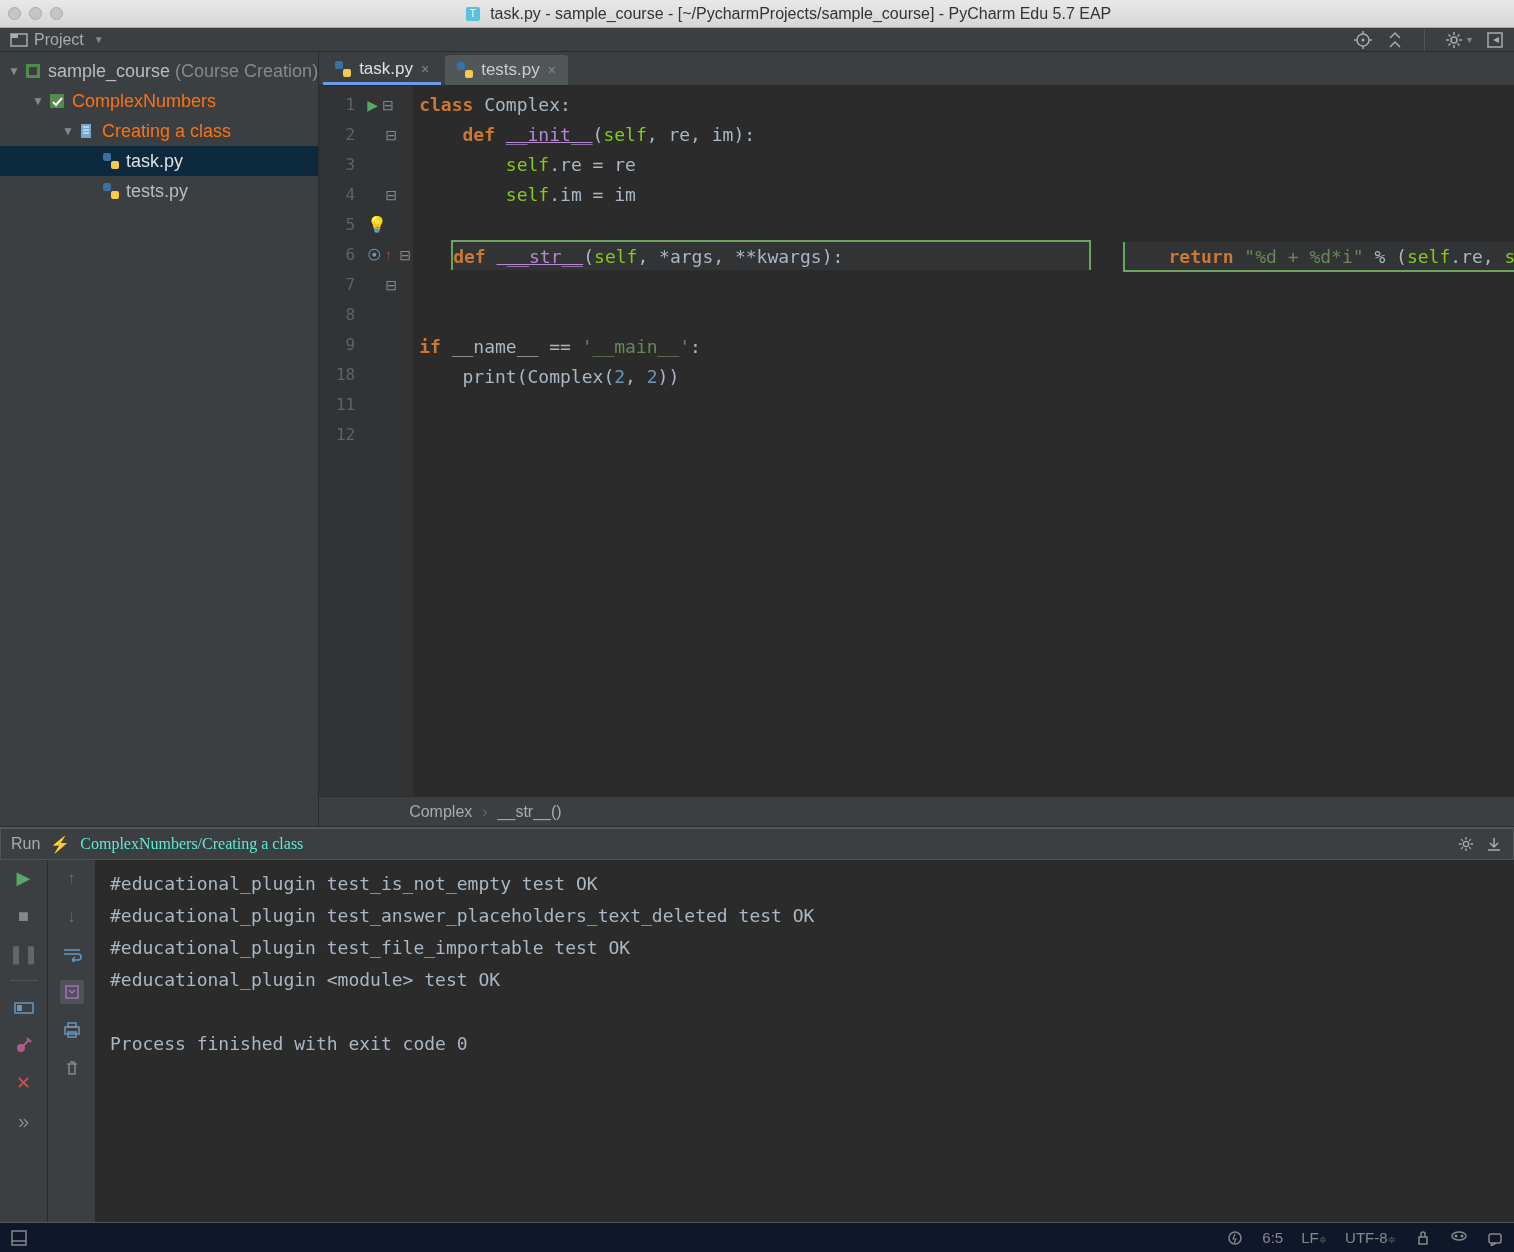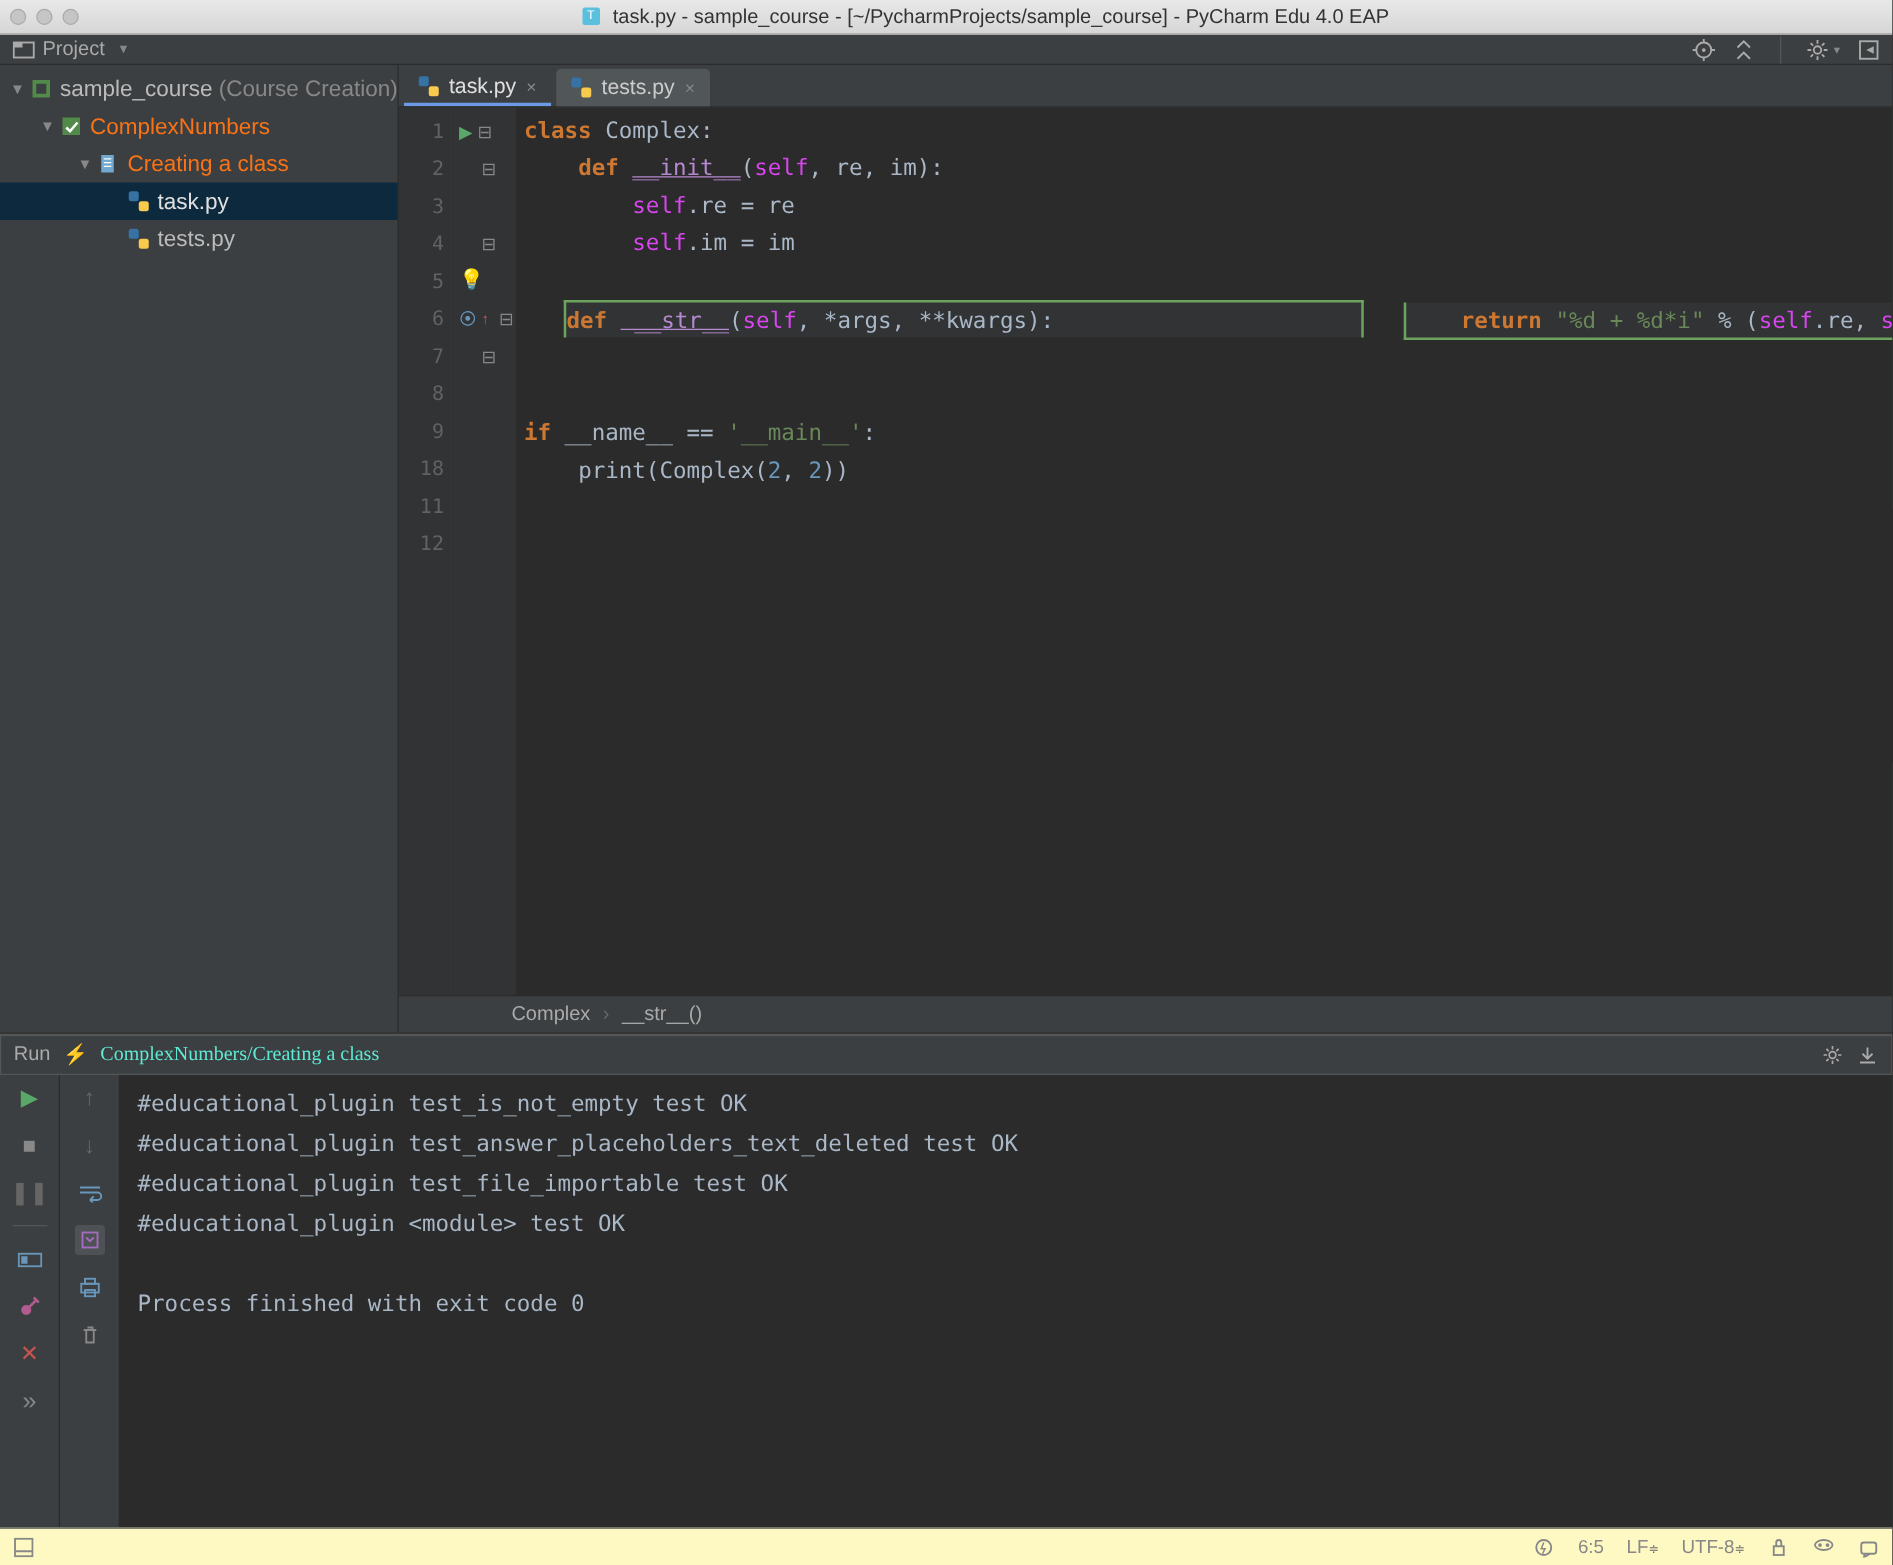--- a/index.html
+++ b/index.html
@@ -75,58 +75,58 @@
     .py-icon::after{content:"";position:absolute;width:8px;height:8px;background:#f7c94c;border-radius:2px;bottom:0;right:0;}
     .editor-body { flex:1; display:flex; overflow:hidden; position:relative;}
     .gutter { width:44px; background:#313335; text-align:right; color:#606366; font-family:Menlo,Consolas,monospace; font-size:16px; padding:4px 8px 4px 0; line-height:30px;}
     .gutter-extras { width:50px; background:#313335; padding-top:4px; line-height:30px; font-size:14px;}
     .gutter-extras .row { height:30px; display:flex; align-items:center; justify-content:flex-start; padding-left:4px; gap:4px;}
     .code-area { flex:1; font-family:Menlo,Consolas,monospace; font-size:18px; padding:4px 6px; line-height:30px; white-space:pre; color:#a9b7c6; position:relative;}
     .code-line { height:30px; }
     .kw { color:#cc7832; font-weight:bold;}
     .def { color:#a9b7c6;}
     .method { color:#b789d0;text-decoration:underline;}
-    .self { color:#d946ef;}
+    .self { color:#84cc16;}
     .string { color:#6a8759;}
     .num { color:#6897bb;}
     .call { color:#a9b7c6;margin-top:24px;}
     .bulb { color:#f7c94c; font-size:16px;}
     .run-gutter-icon { color:#59a869; font-size:14px;}
     .breadcrumb { height:30px; border-top:1px solid #2b2b2b; background:#3c3f41; display:flex; align-items:center; padding:0 90px; font-size:16px; color:#aaa; gap:10px;}
     .breadcrumb .sep-chevron { color:#666;}
     
     .run-panel { height:395px; display:flex; flex-direction:column; background:#2b2b2b; border-top:1px solid #555;}
     .run-header { height:32px; background:#3c3f41; display:flex; align-items:center; padding:0 10px; font-size:16px; color:#aaa; border:1px solid #515658; gap:10px;}
     .run-header .title { color:#5eead4;font-family:Liberation Serif, serif;}
     .run-header .spacer { flex:1;}
     .lightning { color:#f5a623;}
     .run-body { flex:1; display:flex; overflow:hidden;}
     .run-toolbar { width:48px; background:#3c3f41; display:flex; flex-direction:column; align-items:center; padding-top:6px; gap:14px; border-right:1px solid #2b2b2b;}
     .run-toolbar2 { width:48px; background:#3c3f41; display:flex; flex-direction:column; align-items:center; padding-top:6px; gap:14px; border-right:1px solid #2b2b2b;}
     .run-toolbar .icon, .run-toolbar2 .icon { width:24px; height:24px; display:flex; align-items:center; justify-content:center; font-size:18px;}
     .run-toolbar2 .icon.boxed { background:#4e5254; border-radius:3px;}
     .console { flex:1; font-family:Menlo,Consolas,monospace; font-size:18px; padding:8px 14px; line-height:32px; color:#a9b7c6; white-space:pre;}
     
-    .statusbar { height:30px; background:#fef9c3; border-top:1px solid #555; display:flex; align-items:center; padding:0 10px; font-size:15px; color:#888; gap:18px;}
+    .statusbar { height:30px; background:#0f172a; border-top:1px solid #555; display:flex; align-items:center; padding:0 10px; font-size:15px; color:#888; gap:18px;}
     .statusbar .spacer{ flex:1;}
     .status-icon{ width:18px; height:18px; display:inline-flex; align-items:center; justify-content:center;}
     svg { display:block; }
   </style>
 </head>
 <body>
 
 <div class="titlebar">
   <div class="traffic-lights">
     <span class="tl-red"></span>
     <span class="tl-yel"></span>
     <span class="tl-grn"></span>
   </div>
   <div class="titlebar-text">
     <span class="file-icon">T</span>
-    <span>task.py - sample_course - [~/PycharmProjects/sample_course] - PyCharm Edu 4.0 EAP</span>
+    <span>task.py - sample_course - [~/PycharmProjects/sample_course] - PyCharm Edu 5.7 EAP</span>
   </div>
 </div>
 
 <div class="toolbar">
   <div class="left">
     <span class="toolbar-icon">
       <svg width="18" height="18" viewBox="0 0 18 18">
           <rect x="1" y="3" width="16" height="12" fill="none" stroke="#aaa" stroke-width="1.5"></rect>
           <rect x="1" y="3" width="7" height="4" fill="#aaa"></rect>
         </svg>

